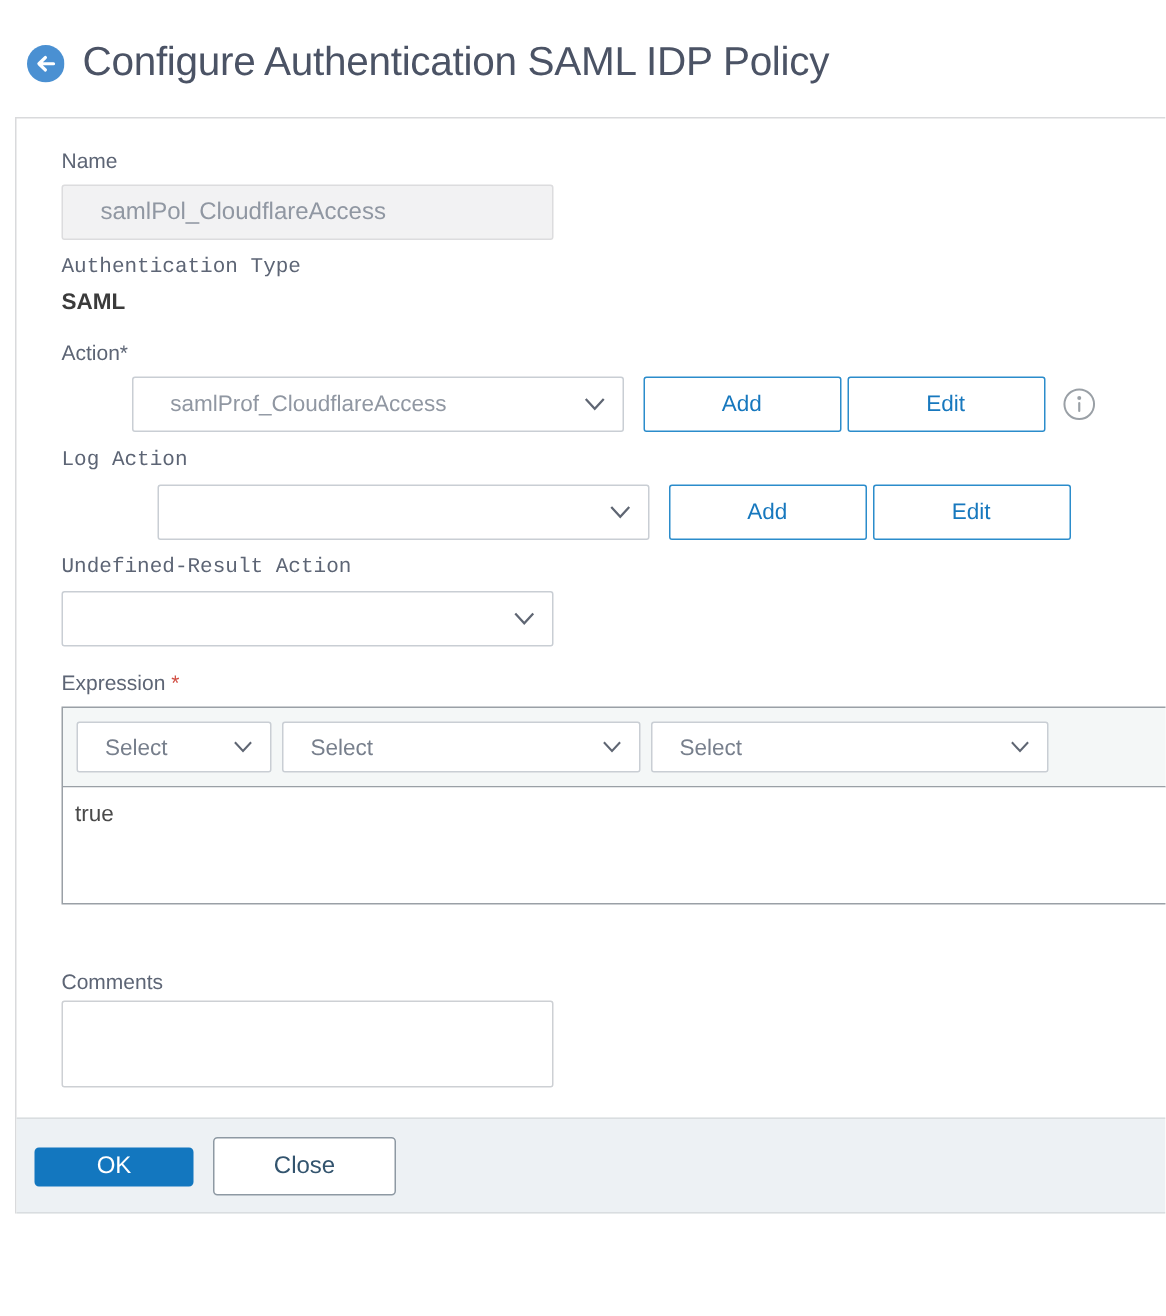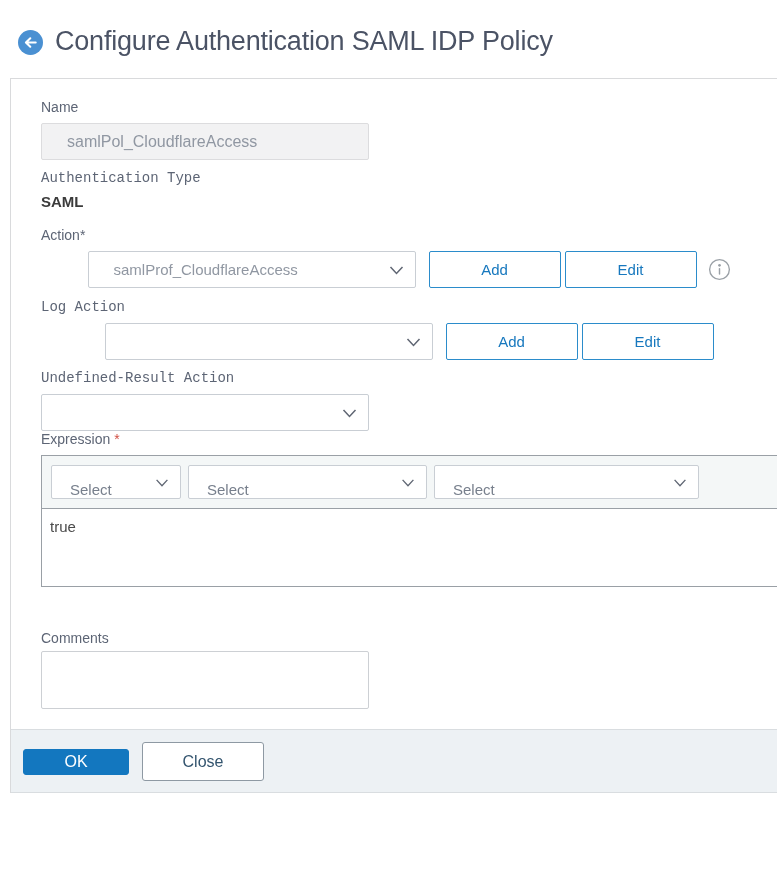--- a/index.html
+++ b/index.html
@@ -50,29 +50,29 @@
     width:132px; height:37px; margin-left:13px; background:#fff;
     border:1px solid #2b8ccb; border-radius:2px; color:#1778be; font-size:15px;
     font-family:inherit; cursor:pointer;
   }
   .btn-outline + .btn-outline { margin-left:4px; }
   .info-wrap { margin-left:11px; margin-top:7px; cursor:pointer; background:none; border:none; padding:0; }
 
   .mt10 { margin-top:10px;font-family:Liberation Mono, monospace; } .mt17 { margin-top:17px; }
 
   
-  .expr-section { }
+  .expr-section { margin-top:16px; }
   .expr-box { width:759px; border:1px solid #9aa0a6; margin-top:8px; }
   .expr-toolbar {
     display:flex; gap:7px; background:#f4f7f7; padding:9px 0 9px 9px;
     border-bottom:1px solid #9aa0a6;
   }
   .expr-select {
     position:relative; height:34px; background:#fff; border:1px solid #c9ced4;
-    border-radius:2px; display:flex; align-items:flex-end; padding:0 30px 0 18px;
+    border-radius:2px; display:flex; align-items:center; padding:0 30px 0 18px;
     font-size:15px; color:#777f8c; cursor:pointer;
   }
   .expr-select .chev { position:absolute; right:11px; top:50%; transform:translateY(-50%); }
   .expr-select.w1 { width:130px; }
   .expr-select.w2 { width:239px; }
   .expr-select.w3 { width:265px; }
   .expr-textarea {
     display:block; width:100%; height:77px; border:none; outline:none; resize:none;
     padding:9px 8px 0 8px; font-size:15px; color:#4a4a4a; background:#fff;
     font-family:inherit;

